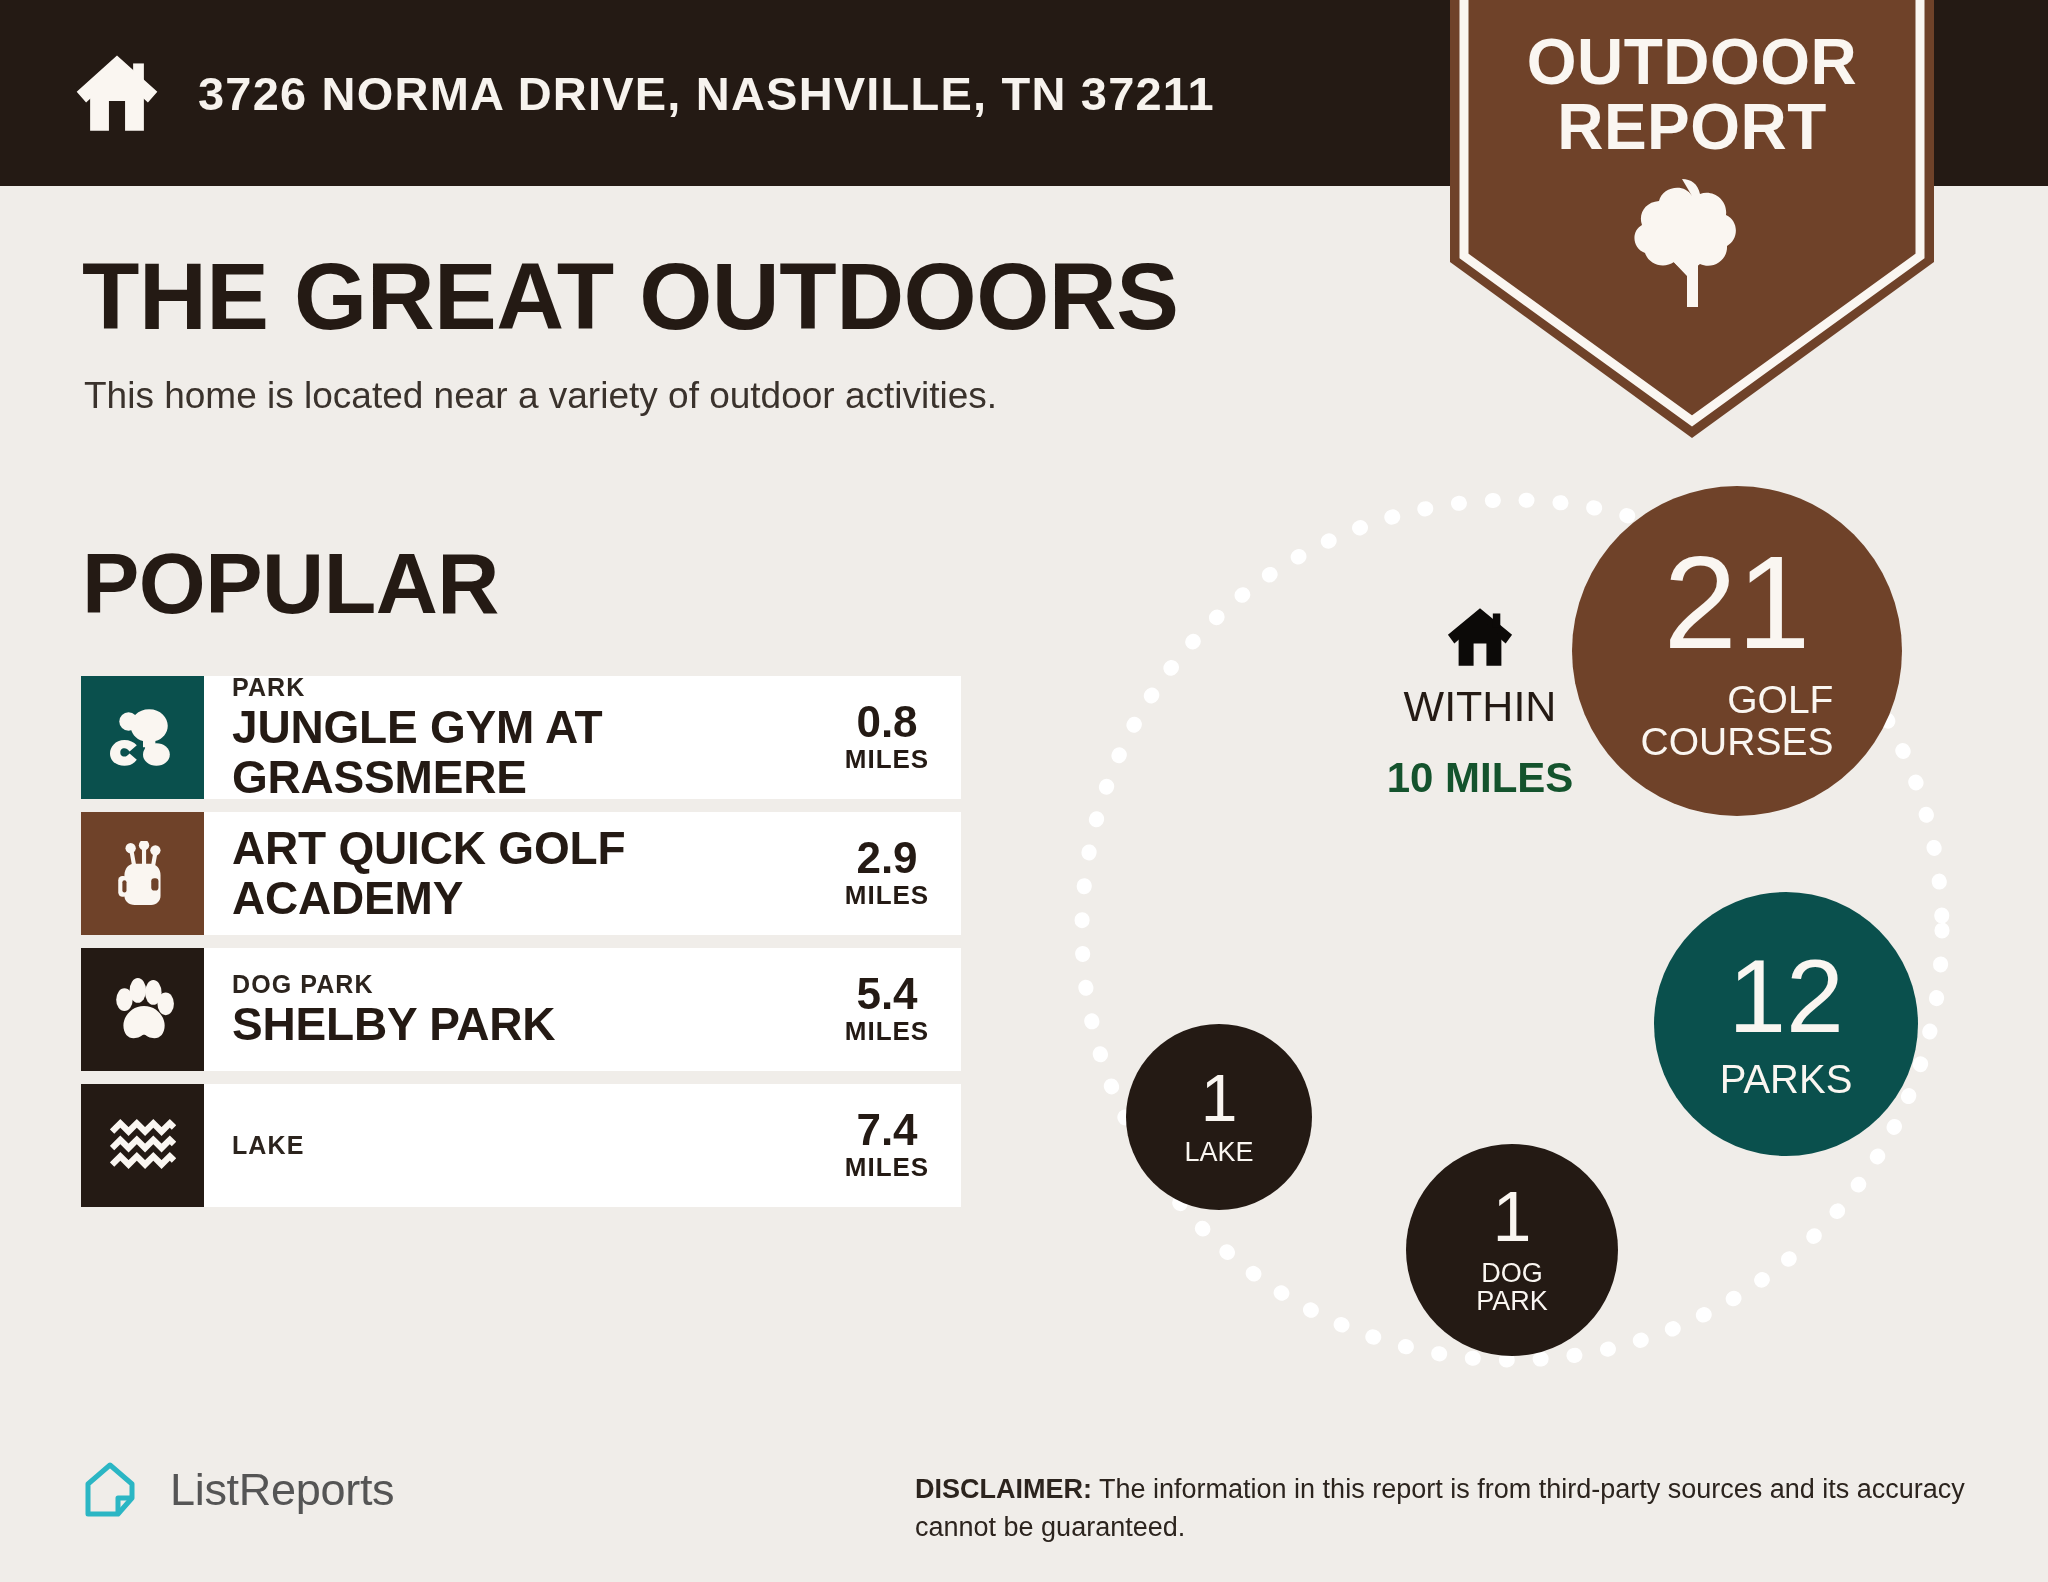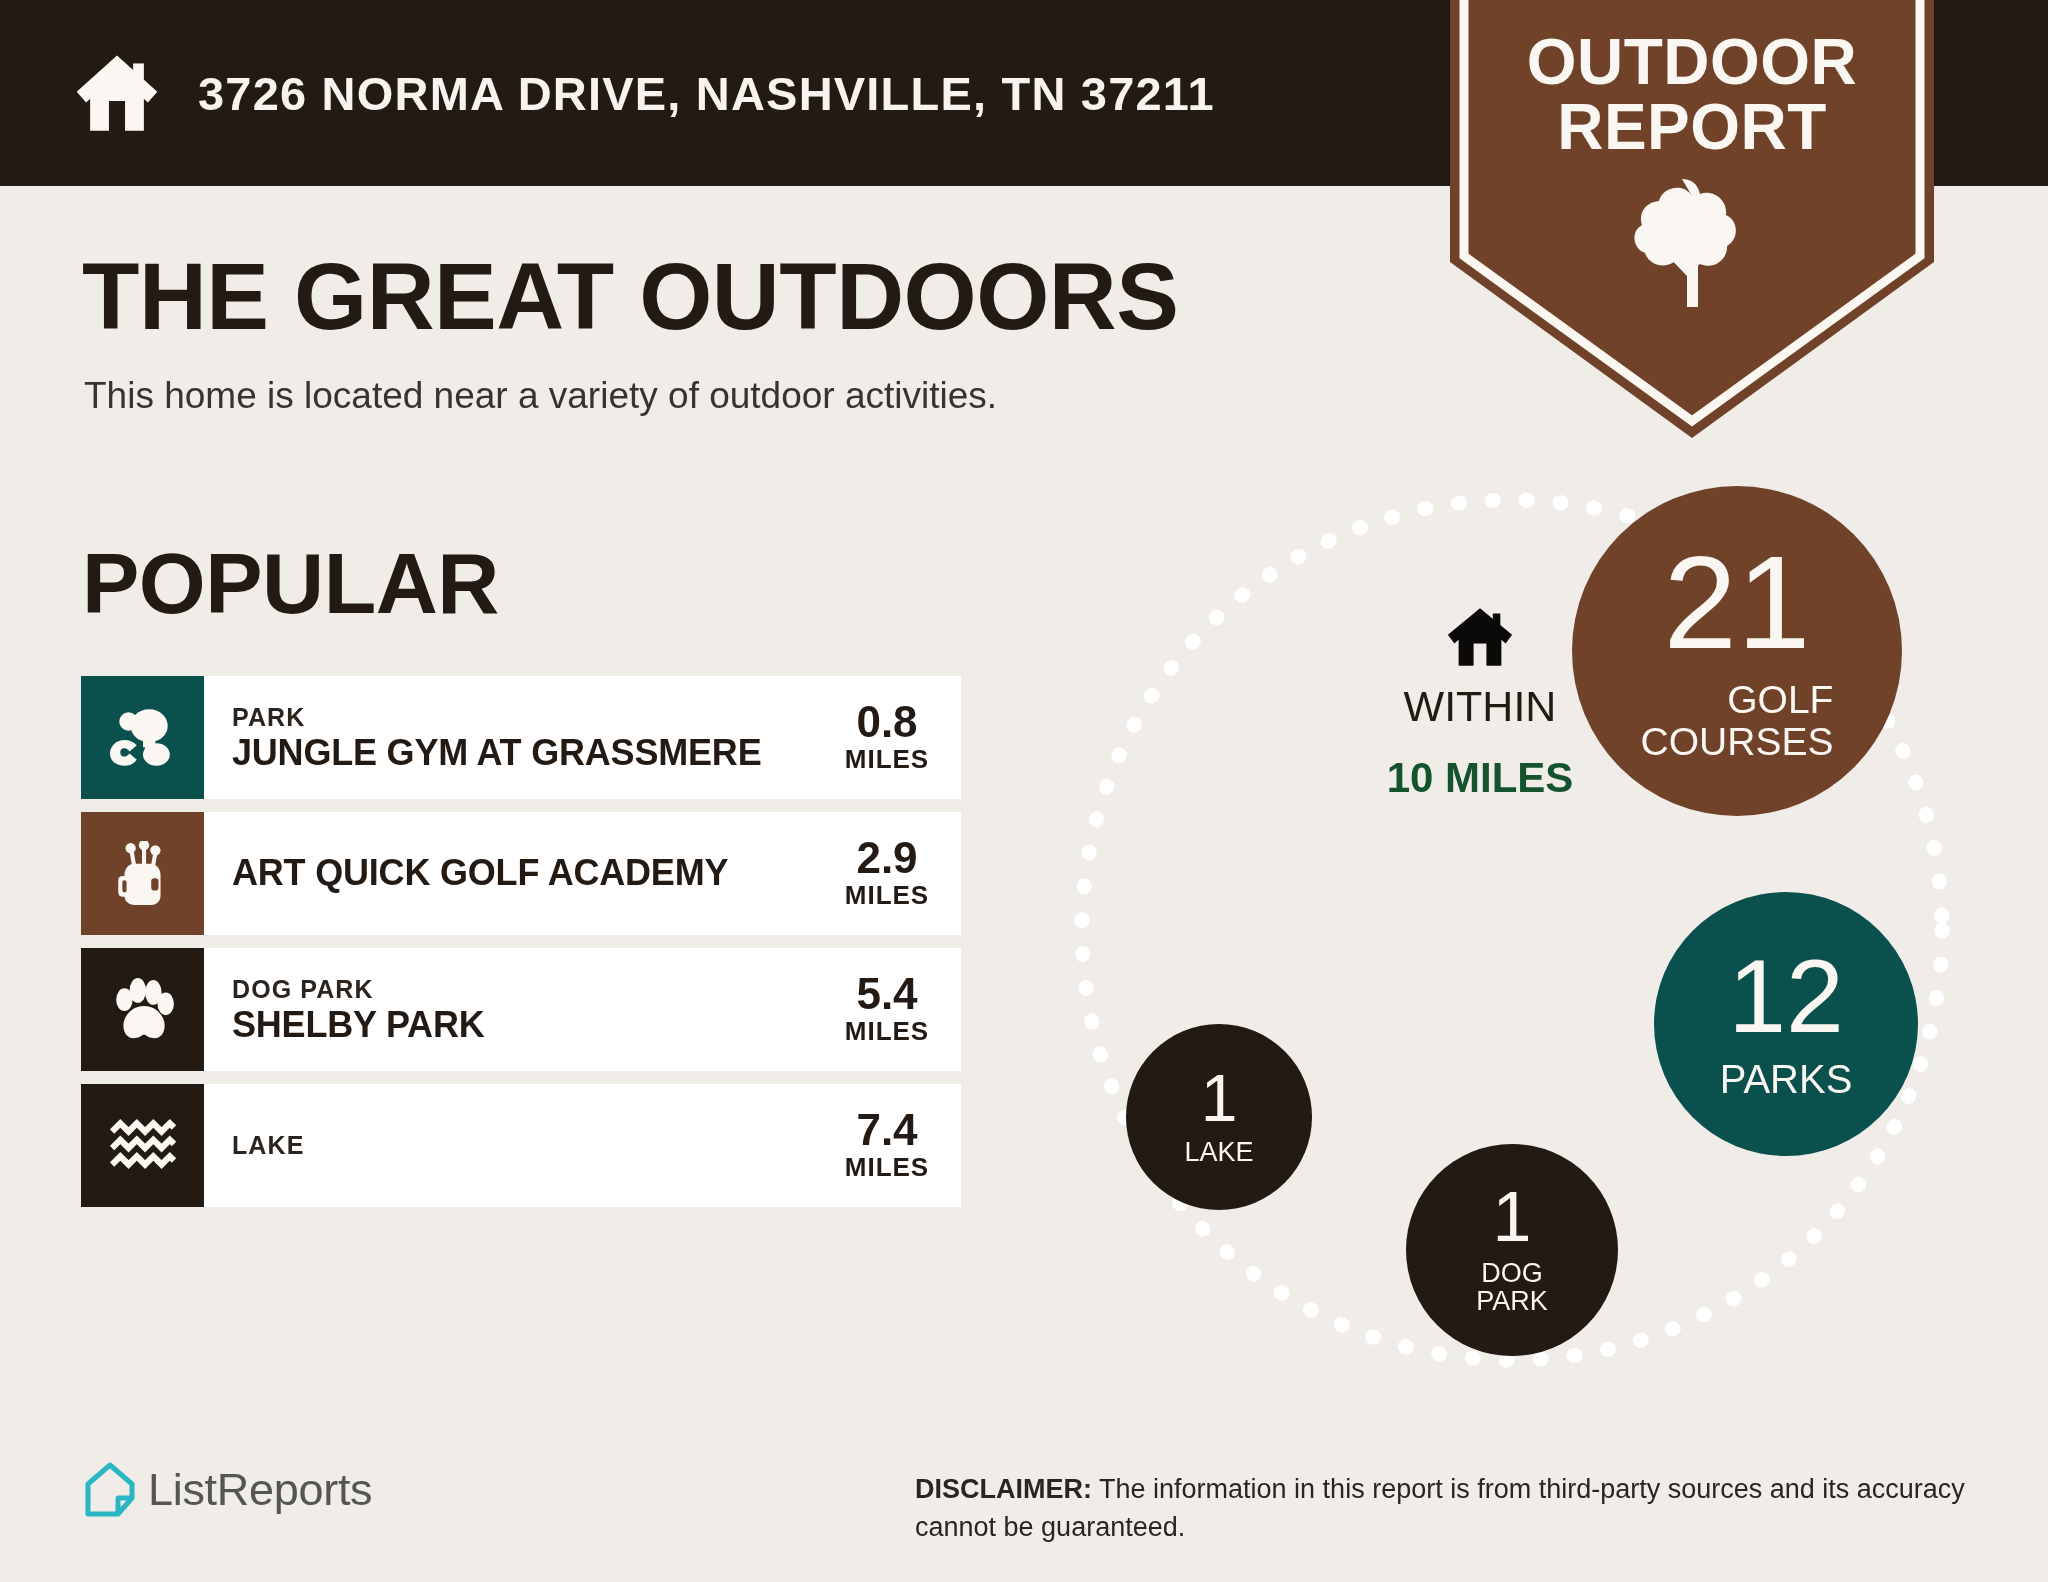--- a/index.html
+++ b/index.html
@@ -69,21 +69,21 @@
   .row-body{
     flex:1;display:flex;align-items:center;justify-content:space-between;
     padding:0 22px 0 28px;overflow:hidden;
   }
   .row-text{overflow:hidden;padding-right:12px;}
   .row-cat{
     font-size:25px;font-weight:700;letter-spacing:1.1px;color:#2C241E;
     line-height:1.25;white-space:nowrap;
   }
   .row-name{
-    font-size:36px;font-weight:700;letter-spacing:-0.2px;color:#241A14;
+    font-size:46px;font-weight:700;letter-spacing:-0.2px;color:#241A14;
     line-height:1.08;
   }
   .row-dist{text-align:center;min-width:104px;}
   .row-dist .num{font-size:44px;font-weight:700;color:#241A14;line-height:1.02;}
   .row-dist .unit{font-size:26px;font-weight:700;letter-spacing:1px;color:#241A14;line-height:1.15;}
 
   
   .ic-teal{background:#0A504D;}
   .ic-brown{background:#6F4229;}
   .ic-dark{background:#241A14;}
@@ -126,21 +126,21 @@
 
   .center-label{
     position:absolute;left:270px;top:186px;width:300px;text-align:center;
   }
   .center-label svg{width:70px;height:62px;display:block;margin:0 auto 16px auto;}
   .center-label .cl1{font-size:43px;font-weight:400;color:#241A14;line-height:1.06;}
   .center-label .cl2{font-size:42px;font-weight:700;color:#14532d;line-height:1.12;margin-top:24px;}
 
   
   .footer-logo{
-    position:absolute;left:84px;top:1462px;display:flex;align-items:center;gap:12px;
+    position:absolute;left:84px;top:1462px;display:flex;align-items:center;gap:34px;
   }
   .footer-logo svg{width:52px;height:56px;display:block;}
   .footer-logo .lrtext{font-size:45px;font-weight:400;color:#555555;letter-spacing:-0.3px;}
 
   .disclaimer{
     position:absolute;left:915px;top:1470px;width:1060px;
     font-size:27px;line-height:1.42;color:#2C241E;
   }
   .disclaimer b{font-weight:700;}
 </style>

